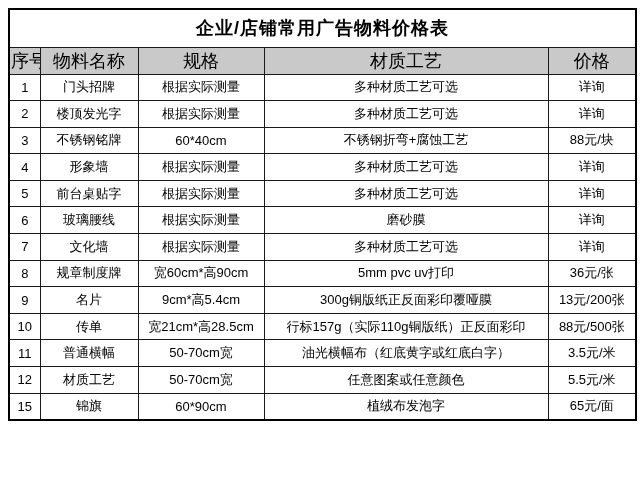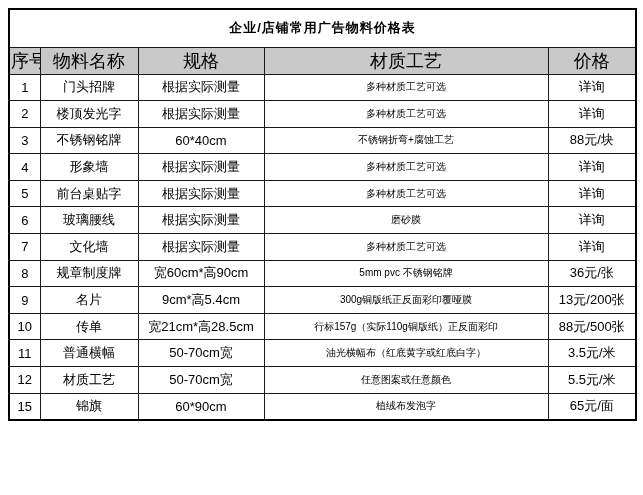--- a/index.html
+++ b/index.html
@@ -28,38 +28,38 @@
     border: 1px solid #1a1a1a;
     text-align: center;
     vertical-align: middle;
     padding: 0 1px;
     white-space: nowrap;
     overflow: hidden;
     box-sizing: border-box;
   }
   tr.title-row th {
     height: 38px;
-    font-size: 13px;
+    font-size: 18px;
     font-weight: bold;
     letter-spacing: 1px;
     background: #ffffff;
   }
   tr.header-row th {
     height: 27px;
     background: #c9c9c9;
     font-size: 18px;
     font-weight: normal;
   }
   tbody tr.data-row td {
     height: 26.6px;
     font-size: 13px;
     background: #ffffff;
   }
   tbody tr.data-row td.c3 {
-    font-size: 10px;
+    font-size: 13px;
   }
 </style>
 </head>
 <body>
 
 <div class="page">
   <table class="price-table">
     <colgroup>
       <col style="width:31px">
       <col style="width:98px">
@@ -126,21 +126,21 @@
           <td class="c0">7</td>
           <td class="c1">文化墙</td>
           <td class="c2">根据实际测量</td>
           <td class="c3">多种材质工艺可选</td>
           <td class="c4">详询</td>
         </tr>
         <tr class="data-row">
           <td class="c0">8</td>
           <td class="c1">规章制度牌</td>
           <td class="c2">宽60cm*高90cm</td>
-          <td class="c3">5mm pvc 不锈钢铭牌</td>
+          <td class="c3">5mm pvc uv打印</td>
           <td class="c4">36元/张</td>
         </tr>
         <tr class="data-row">
           <td class="c0">9</td>
           <td class="c1">名片</td>
           <td class="c2">9cm*高5.4cm</td>
           <td class="c3">300g铜版纸正反面彩印覆哑膜</td>
           <td class="c4">13元/200张</td>
         </tr>
         <tr class="data-row">

